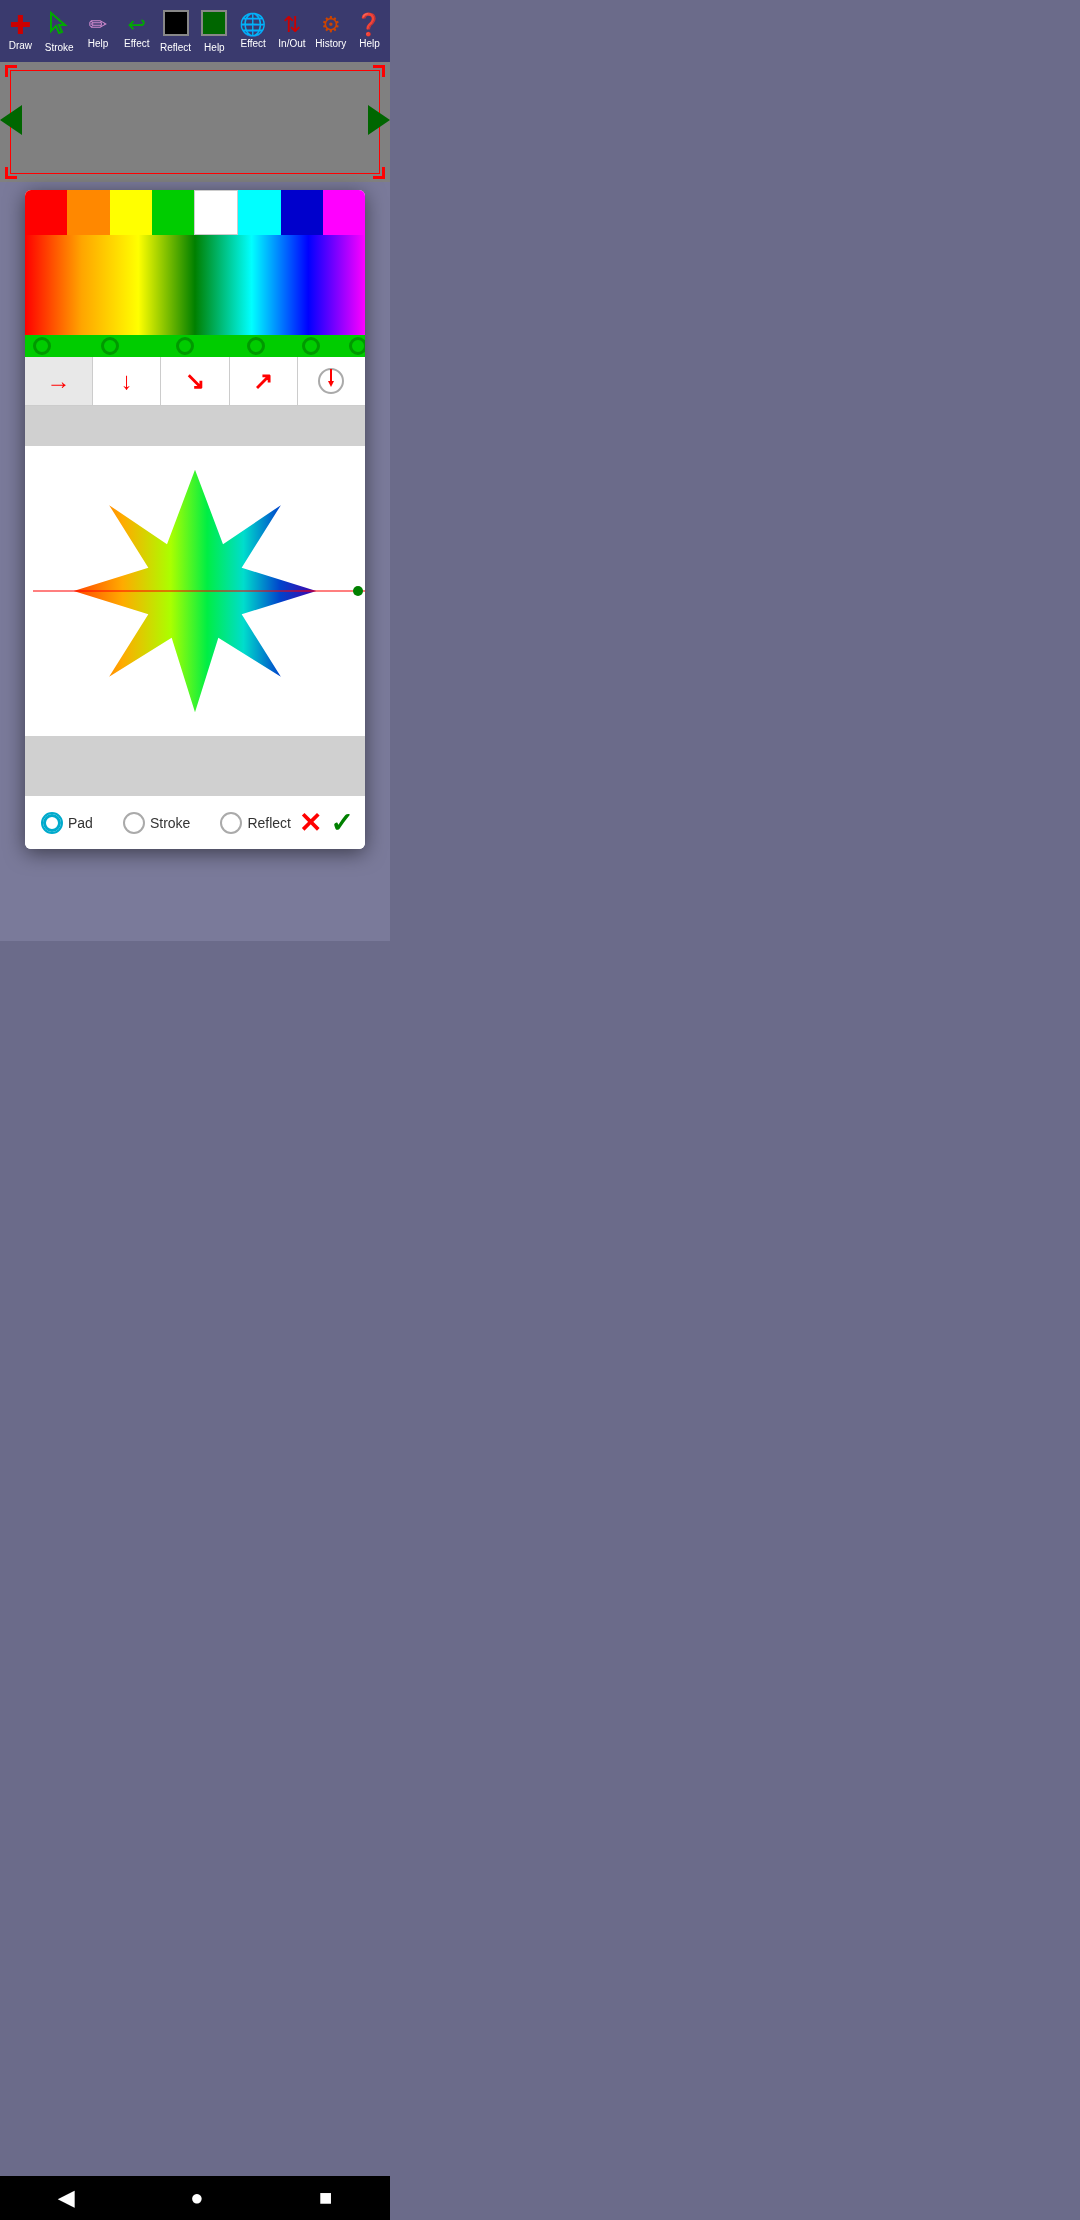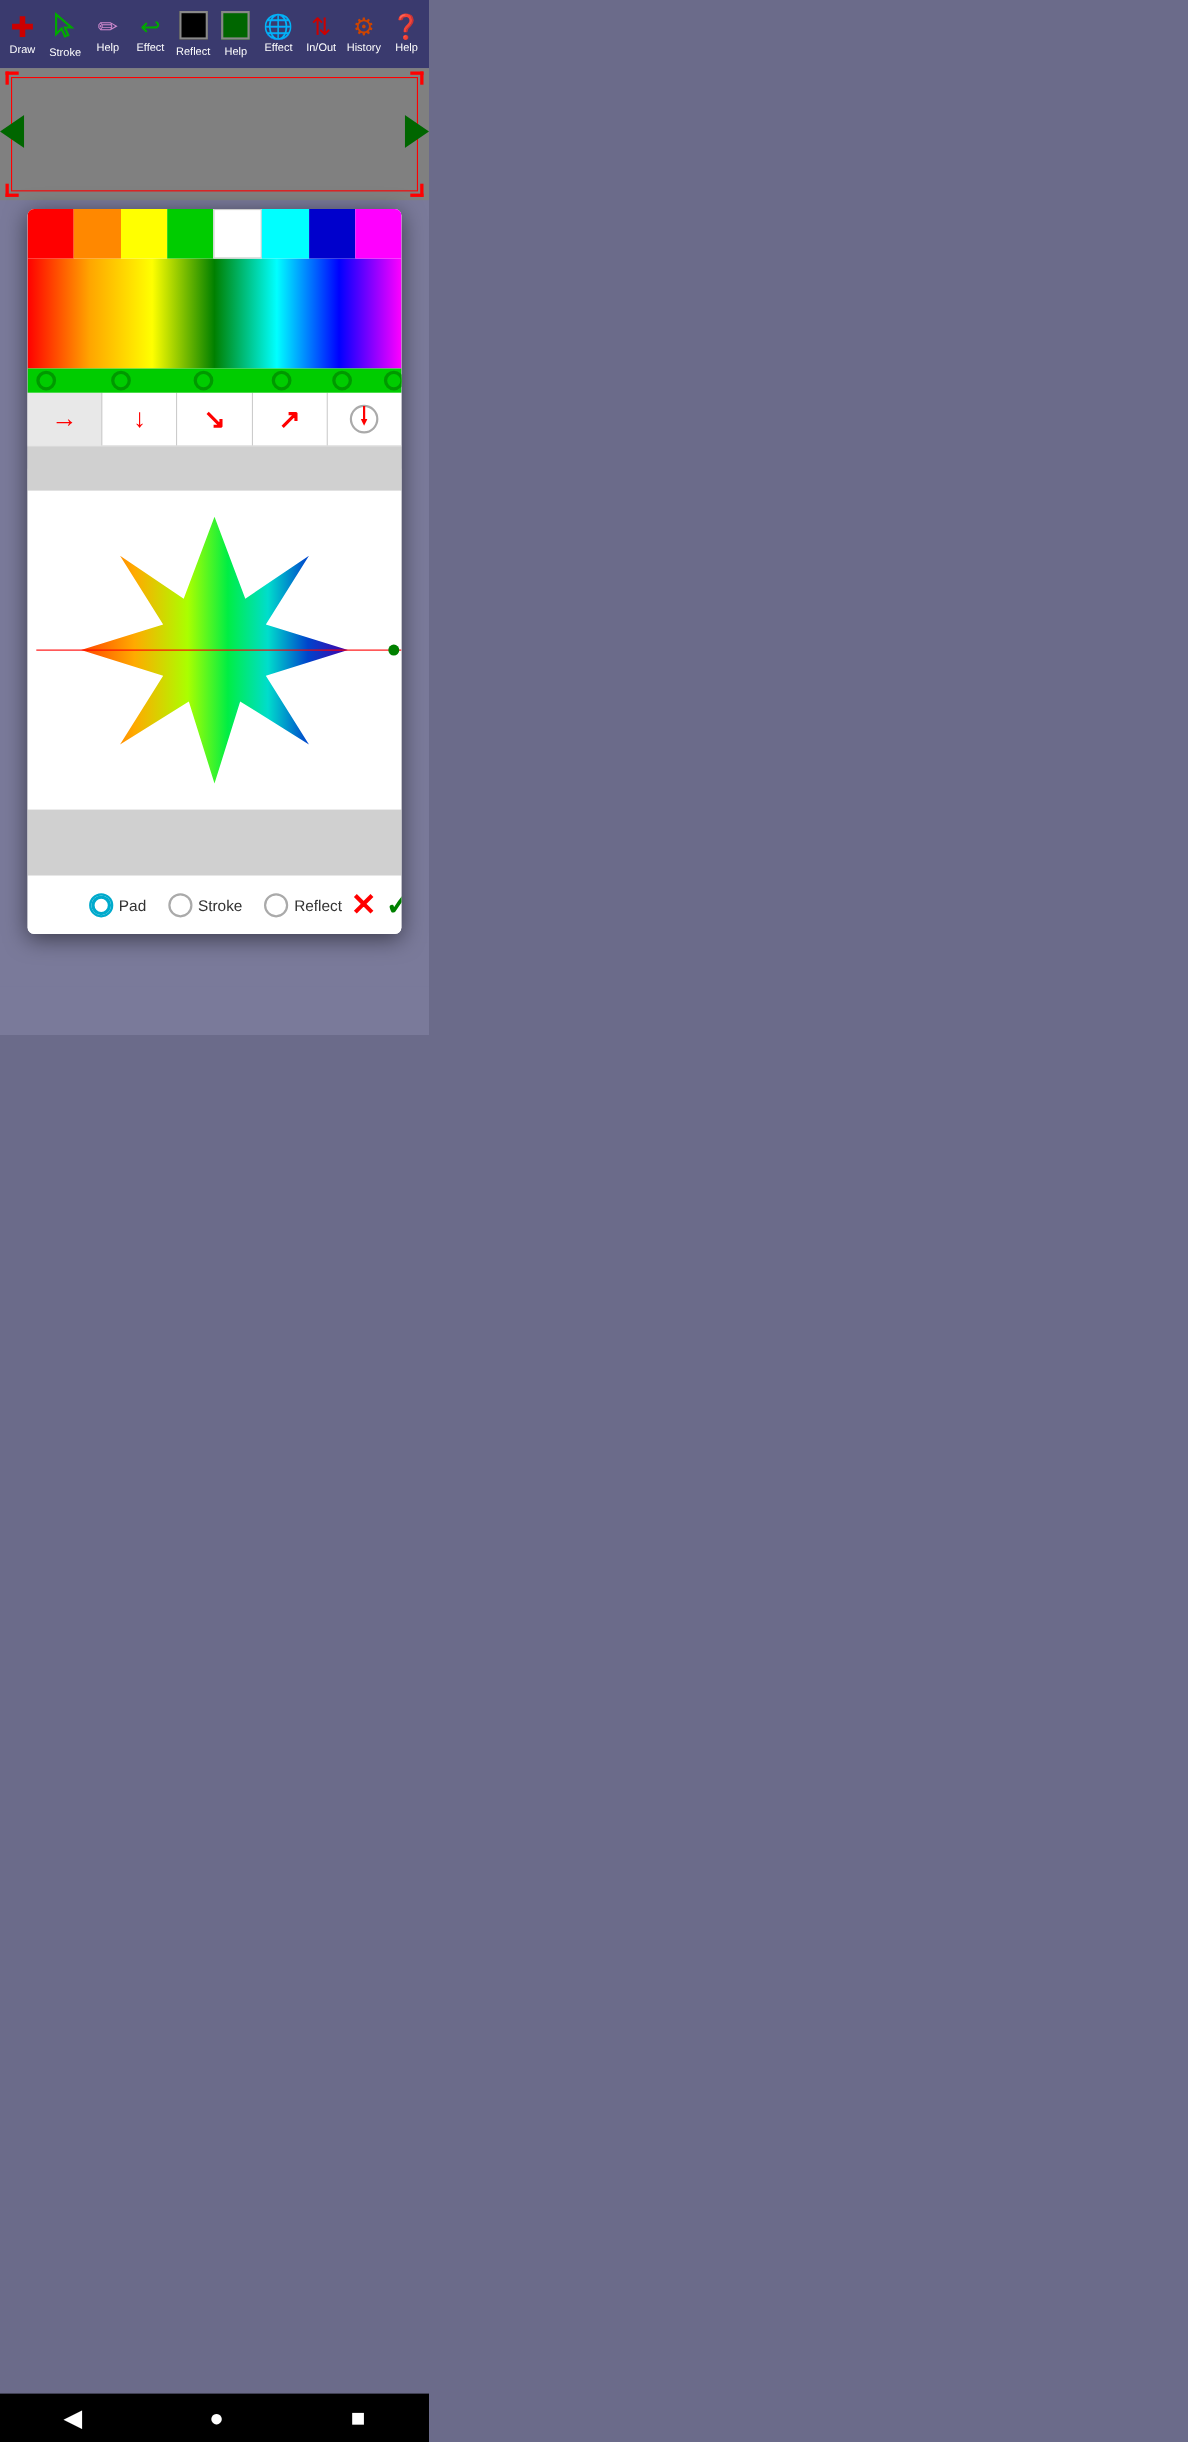--- a/index.html
+++ b/index.html
@@ -146,23 +146,22 @@
       background: white;
       display: flex;
       align-items: center;
       padding: 10px 16px;
       gap: 8px;
       margin-top: 0;
     }
     .radio-group {
       display: flex;
       align-items: flex-start;
-      gap: 20px;
+      gap: 30px;
       flex: 1;
-      margin-left: 40px;
     }
     .radio-item {
       display: flex;
       align-items: center;
       gap: 5px;
       cursor: pointer;
     }
     .radio-circle {
       width: 22px;
       height: 22px;

